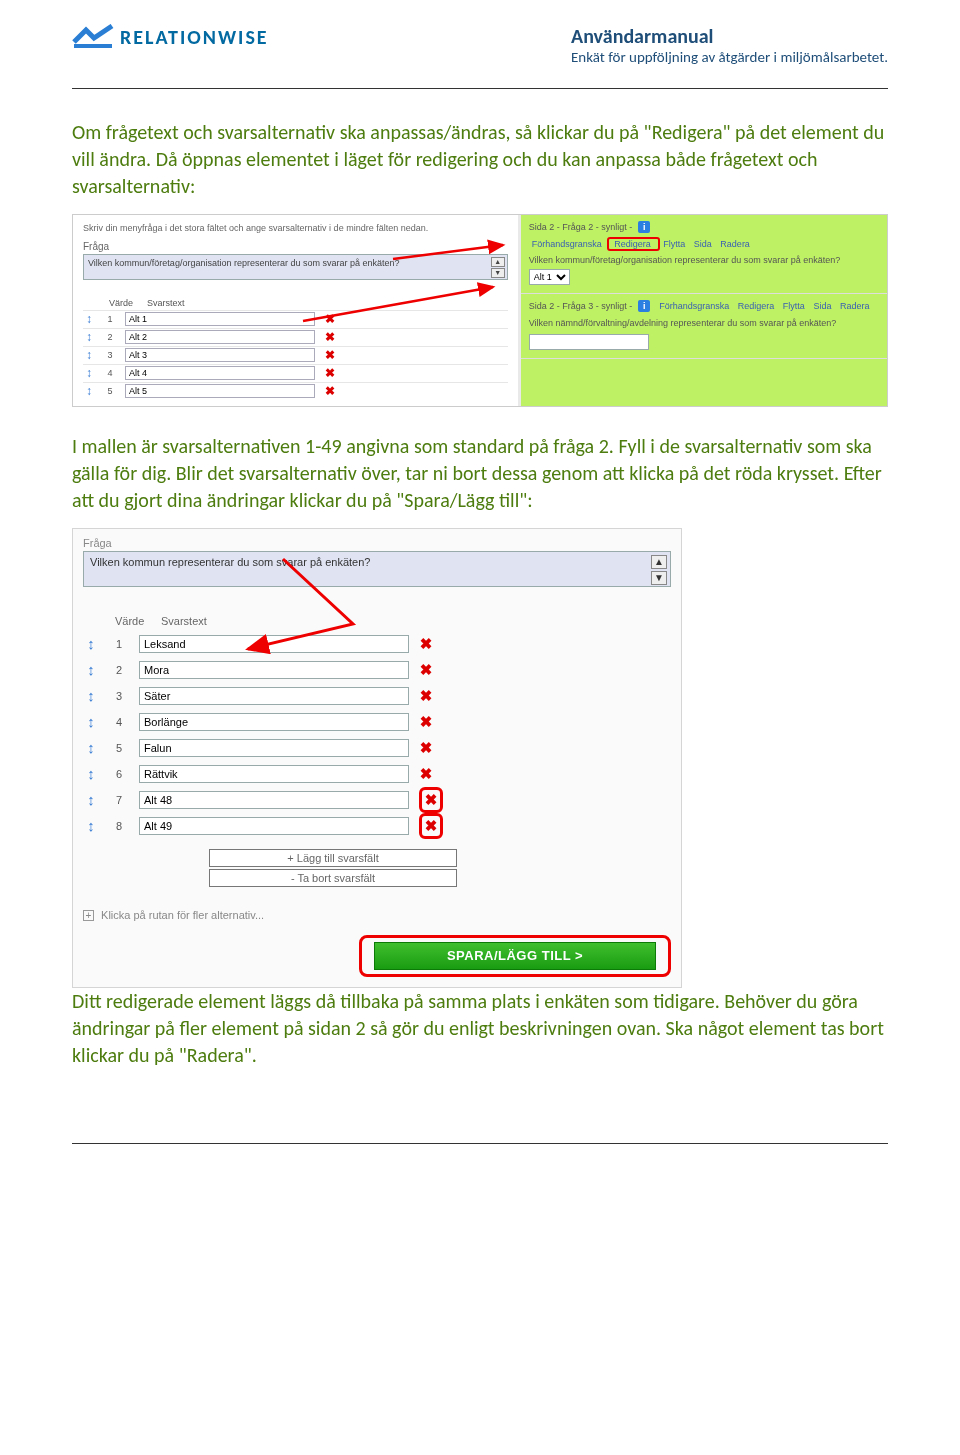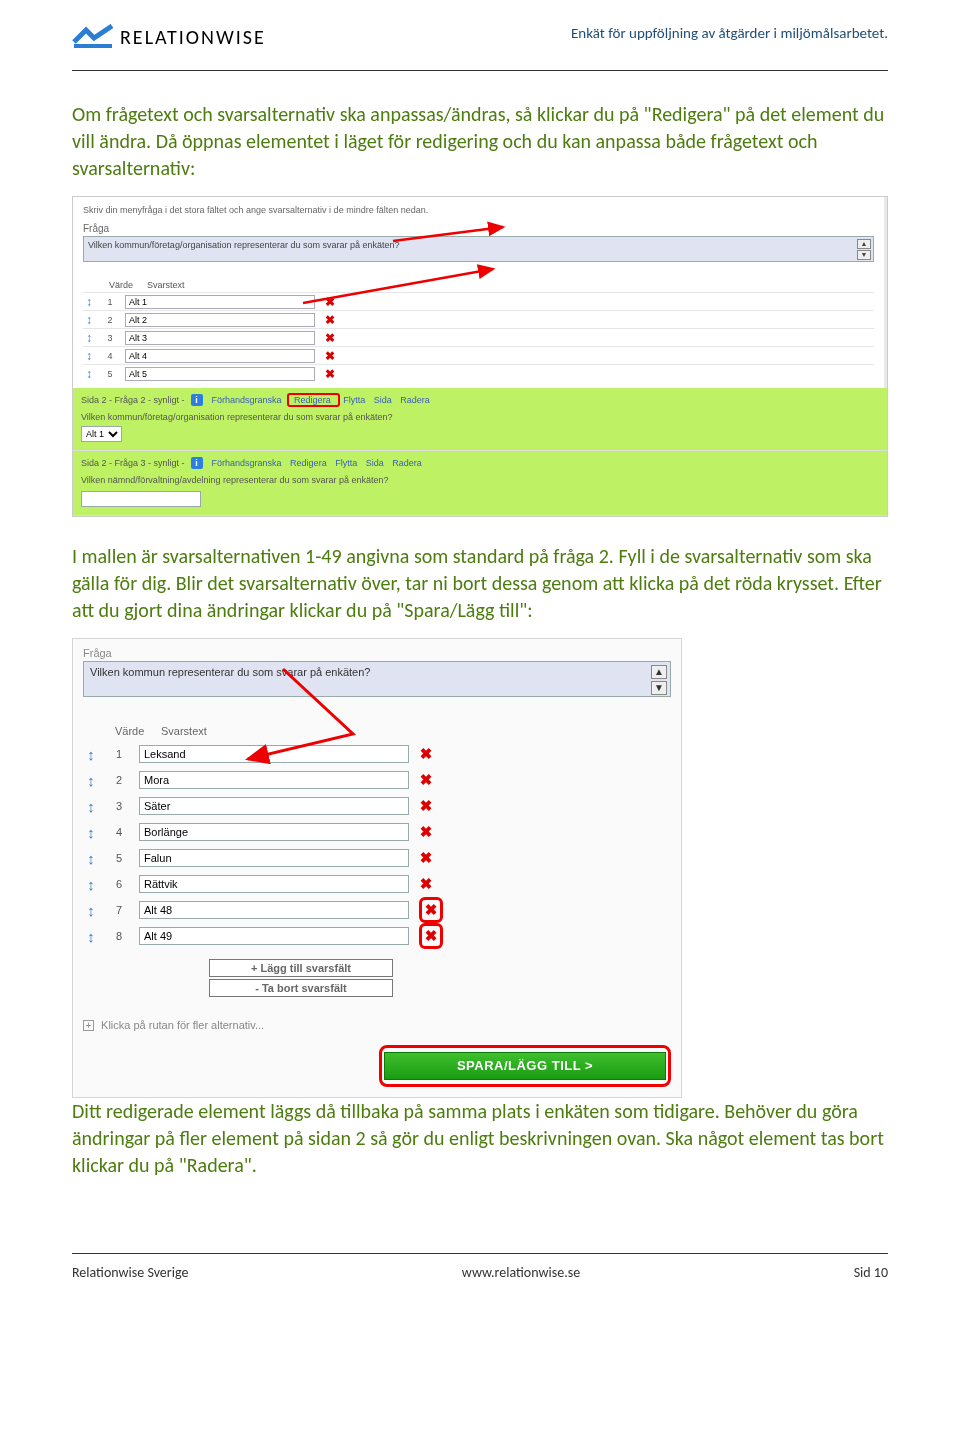--- a/index.html
+++ b/index.html
@@ -1,29 +1,29 @@
 <!DOCTYPE html>
 <html><head>
 <meta charset="utf-8">
 <style>
   * { box-sizing: border-box; margin: 0; padding: 0; }
   body { font-family: Calibri, Arial, sans-serif; background: #fff; width: 960px; margin: 0 auto; color: #333; }
   .page-header { padding: 24px 72px 8px; display: flex; justify-content: space-between; align-items: flex-start; }
   .logo { display: flex; align-items: center; gap: 6px; }
-  .logo-text { font-size: 20px; letter-spacing: 2px; color: #000000; font-weight: 400; }
+  .logo-text { font-size: 20px; letter-spacing: 2px; color: #0369a1; font-weight: 700; }
   .doc-titles { text-align: left; }
   .doc-title { color: #1f4e79; font-size: 20px; font-weight: bold; }
   .doc-subtitle { color: #1f4e79; font-size: 15px; line-height: 1.3; }
   .hr1 { border: none; border-top: 1px solid #333; margin: 12px 72px 0; }
   .content { padding: 30px 72px 20px; }
   .para { color: #4d7c0f; font-size: 20px; line-height: 1.35; margin-bottom: 14px; }
 
   
   .shot { border: 1px solid #ccc; background: #f6f6f6; margin: 10px 0 26px; font-family: Verdana, Arial, sans-serif; font-size: 10px; color: #555; position: relative; }
-  .shot1 { display: flex; flex-direction: column; }
+  .shot1 { display: flex; }
   .s1-left { flex: 0 0 55%; background: #fff; border-right: 3px solid #e9e9e9; padding: 8px 10px 6px; position: relative; }
   .s1-right { flex: 1; background: #bef264; padding: 0; }
   .s1-instr { font-size: 9px; color: #666; margin-bottom: 8px; }
   .s1-label { font-size: 10px; color: #666; margin: 6px 0 2px; }
   .s1-textbox { background: #dfe3f2; border: 1px solid #9aa; padding: 3px 4px; height: 26px; font-size: 9px; color: #444; position: relative; display: flex; align-items: flex-start; }
   .s1-spin { position: absolute; right: 2px; top: 2px; display: flex; flex-direction: column; gap: 1px; }
   .spinbtn { width: 14px; height: 10px; border: 1px solid #888; background: #eee; font-size: 7px; line-height: 7px; text-align: center; }
   .s1-th { display: flex; gap: 14px; font-size: 9px; color: #555; margin-top: 18px; padding-left: 26px; }
   .s1-rows { margin-top: 2px; }
   .s1-row { display: flex; align-items: center; gap: 8px; height: 18px; border-top: 1px solid #e6e6e6; }
@@ -52,45 +52,46 @@
   .s2-spin .spinbtn { width: 16px; height: 14px; font-size: 10px; line-height: 12px; }
   .s2-th { display: flex; font-size: 11px; color: #666; margin: 28px 0 4px; padding-left: 32px; }
   .s2-th .cV { width: 46px; }
   .s2-rows { }
   .s2-row { display: flex; align-items: center; gap: 10px; height: 26px; }
   .s2-row .drag { font-size: 15px; width: 16px; }
   .s2-row .val { width: 20px; font-size: 11px; }
   .s2-inp { flex: 0 0 270px; height: 18px; border: 1px solid #9aa; background: #fff; font-size: 11px; padding: 0 4px; }
   .s2-row .xdel { font-size: 15px; }
   .redwrap { border: 3px solid #e00; border-radius: 6px; padding: 1px 2px; display: inline-flex; }
-  .s2-btns { margin: 10px 0 8px 126px; display: flex; flex-direction: column; gap: 2px; width: 184px; font-weight: bold; }
+  .s2-btns { margin: 10px 0 8px 126px; display: flex; flex-direction: column; gap: 2px; width: 248px; }
   .s2-btn { border: 1px solid #777; background: #fff; font-size: 11px; text-align: center; height: 18px; line-height: 16px; }
   .s2-expand { font-size: 11px; color: #888; margin-top: 22px; }
   .s2-expand .plusic { display: inline-block; border: 1px solid #999; width: 11px; height: 11px; font-size: 10px; line-height: 9px; text-align: center; margin-right: 4px; }
   .s2-save-wrap { margin-top: 14px; display: flex; justify-content: flex-end; }
   .savebtn { background: linear-gradient(#3fbf2e, #1a9c12); border: 1px solid #0b7a06; color: #fff; font-weight: bold; font-size: 13px; letter-spacing: .5px; height: 28px; width: 282px; text-align: center; line-height: 26px; }
-  .redbox-save { border: 3px solid #e00; border-radius: 8px; padding: 4px 2px; }
+  .redbox-save { border: 3px solid #e00; border-radius: 8px; padding: 4px 12px; }
 
   .page-footer { padding: 0 72px 24px; margin-top: 40px; }
   .hr2 { border: none; border-top: 1px solid #333; margin-bottom: 10px; }
   .footer-row { display: flex; justify-content: space-between; font-size: 14px; color: #333; }
 </style>
 </head>
 <body>
 
 <div class="page-header">
   <div class="logo">
     <svg width="42" height="26">
       <rect x="0" y="0" width="42" height="26" fill="none"></rect>
       <path d="M2 18 L14 6 L22 14 L40 2" stroke="#2a7fd4" stroke-width="5" fill="none"></path>
       <path d="M2 22 L40 22" stroke="#2a7fd4" stroke-width="4"></path>
     </svg>
     <span class="logo-text">RELATIONWISE</span>
   </div>
   <div class="doc-titles">
+    <div class="doc-title">Användarmanual</div>
     <div class="doc-subtitle">Enkät för uppföljning av åtgärder i miljömålsarbetet.</div>
   </div>
 </div>
 <hr class="hr1">
 
 <div class="content">
 
   <p class="para">Om frågetext och svarsalternativ ska anpassas/ändras, så klickar du på "Redigera" på det element du vill ändra. Då öppnas elementet i läget för redigering och du kan anpassa både frågetext och svarsalternativ:</p>
 
   <div class="shot shot1">
@@ -288,18 +289,13 @@
         <div class="savebtn">SPARA/LÄGG TILL &gt;</div>
       </span>
     </div>
   </div>
 
   <p class="para">Ditt redigerade element läggs då tillbaka på samma plats i enkäten som tidigare. Behöver du göra ändringar på fler element på sidan 2 så gör du enligt beskrivningen ovan. Ska något element tas bort klickar du på "Radera".</p>
 </div>
 
 <div class="page-footer">
   <hr class="hr2">
-  <div class="footer-row">
-    <span>Relationwise Sverige</span>
-    <span>www.relationwise.se</span>
-    <span>Sid 10</span>
-  </div>
 </div>
 
 </body></html>

